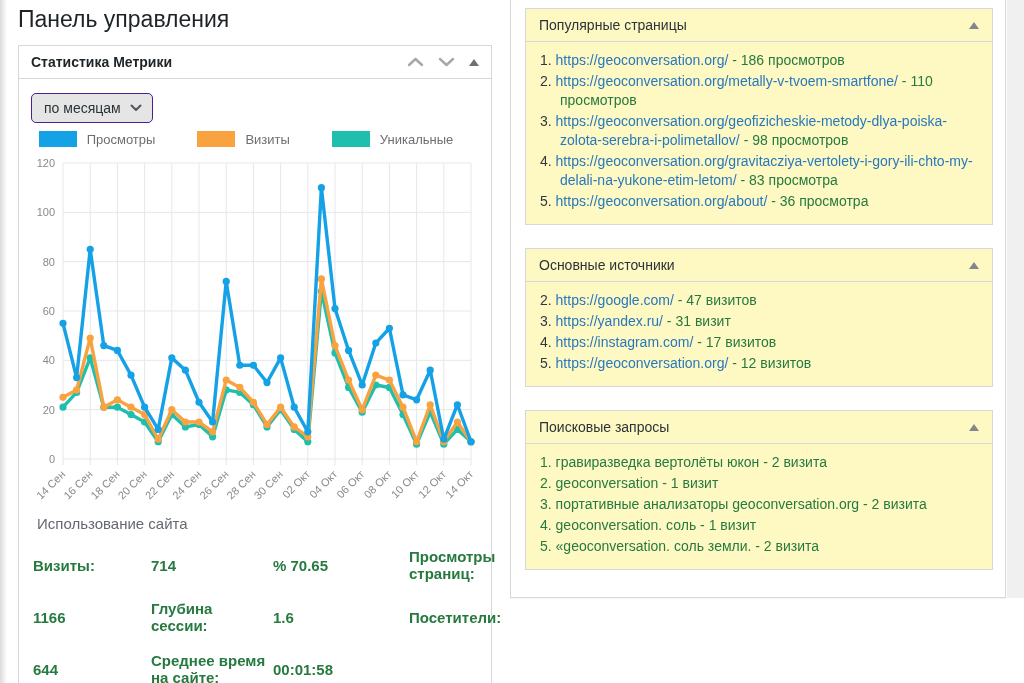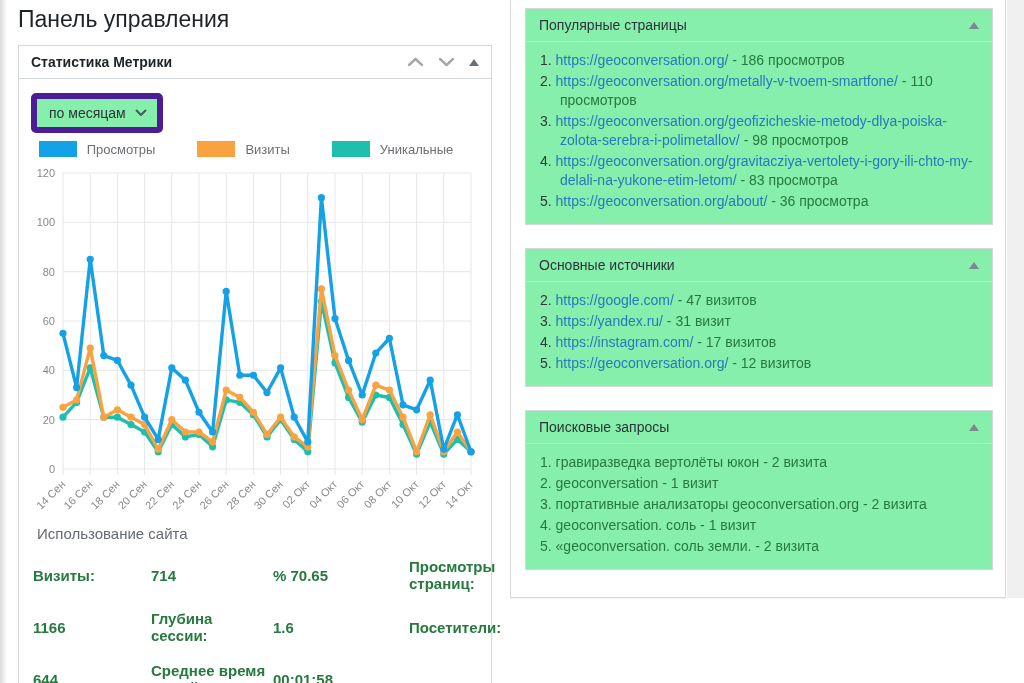--- a/index.html
+++ b/index.html
@@ -34,41 +34,41 @@
   .hdr-controls { display:flex; align-items:center; gap:14px; }
   .hdr-controls svg { display:block; cursor:pointer; }
   .tri-up {
     width:0; height:0; border-left:5px solid transparent; border-right:5px solid transparent;
     border-bottom:7px solid #697077; cursor:pointer;
   }
   .tri-up.light { border-bottom-color:#82878c; }
   .metrika-body { padding:14px 12px 0 12px; }
   .select-control {
     display:inline-flex; align-items:center; gap:9px;
-    padding:6px 10px 6px 12px; border:6px solid #4c1d95; border-radius:5px;
-    font-size:14px; color:#2c3338; background:#86efac; cursor:pointer; margin-bottom:6px;
+    padding:6px 10px 6px 12px; border:1px solid #4c1d95; border-radius:5px;
+    font-size:14px; color:#2c3338; background:#e5e5e5; cursor:pointer; margin-bottom:6px;
   }
   .legend { display:flex; justify-content:center; align-items:center; gap:24px; margin:2px 0 2px 0; }
   .legend-item { display:flex; align-items:center; gap:10px; margin-right:18px; }
   .legend-swatch { width:38px; height:16px; display:inline-block; }
   .legend-label { font-size:13px; color:#6b6f73; }
   svg.chart { display:block; }
   .usage-title { font-size:15px; color:#646970; margin:4px 0 16px 6px; }
   .stats-grid {
     display:grid; grid-template-columns:112px 116px 130px auto;
     column-gap:6px; row-gap:18px; align-items:center;
     font-size:15px; font-weight:bold; color:#26793f; margin-left:2px; padding-right:10px;
   }
   
   .right-col {
     position:absolute; left:510px; top:-18px; width:496px; height:616px;
     background:#fff; border:1px solid #d5d8db; box-shadow:0 1px 1px rgba(0,0,0,.04);
     padding:25px 12px 0 14px;
   }
-  .info-panel { border:1px solid #d5d8db; background:#86efac; margin-bottom:23px; }
+  .info-panel { border:1px solid #d5d8db; background:#fef9c3; margin-bottom:23px; }
   .info-panel header {
     display:flex; align-items:center; justify-content:space-between;
     padding:8px 13px; border-bottom:1px solid #d5d8db;
   }
   .info-panel .ip-title { font-size:14px; color:#2c3338; }
   .info-panel ol { list-style:none; padding:9px 14px 11px 14px; }
   .info-panel li {
     font-size:14px; line-height:19px; margin-bottom:2px;
     padding-left:20px; text-indent:-20px; overflow-wrap:break-word;
   }

